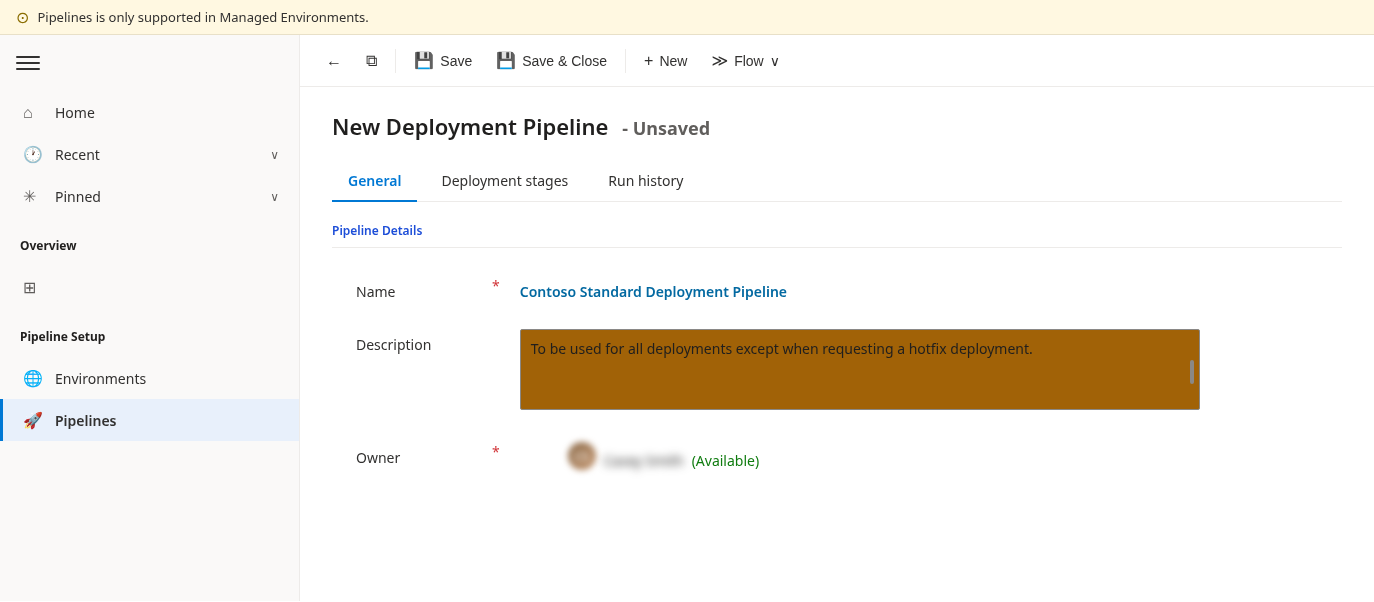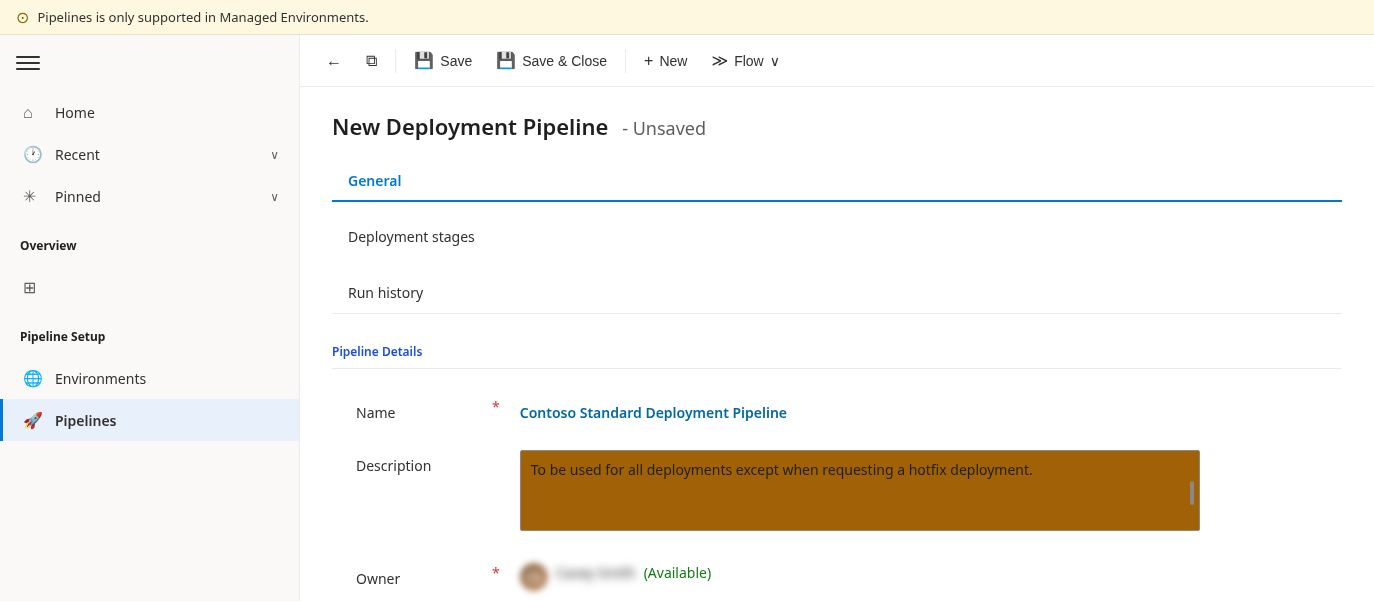--- a/index.html
+++ b/index.html
@@ -134,32 +134,31 @@
     .page-header {
       margin-bottom: 20px;
     }
     .page-title {
       font-size: 22px;
       font-weight: 600;
       color: #201f1e;
     }
     .page-title .unsaved-label {
       font-size: 18px;
-      font-weight: 400;
+      font-weight: 700;
       color: #605e5c;
       margin-left: 8px;
     }
 
     
     .tabs {
       display: flex;
-      gap: 16px;
+      gap: 8px;
       border-bottom: 1px solid #edebe9;
-      margin-bottom: 9px;
-      flex-direction: column;
+      margin-bottom: 0;
     }
     .tab {
       padding: 10px 16px;
       cursor: pointer;
       font-size: 14px;
       color: #323130;
       border-bottom: 2px solid transparent;
       margin-bottom: -1px;
     }
     .tab.active {
@@ -231,22 +230,23 @@
       top: 50%;
       transform: translateY(-50%);
       width: 4px;
       height: 24px;
       background: #8a8886;
       border-radius: 2px;
     }
 
     .owner-row {
       display: flex;
-      align-items: flex-start;
+      align-items: flex-end;
       gap: 8px;
+      margin-left: 48px;
     }
     .owner-avatar {
       width: 28px;
       height: 28px;
       border-radius: 50%;
       background: linear-gradient(135deg, #8b6b4a, #c4956e);
       display: flex;
       align-items: center;
       justify-content: center;
       font-size: 12px;

